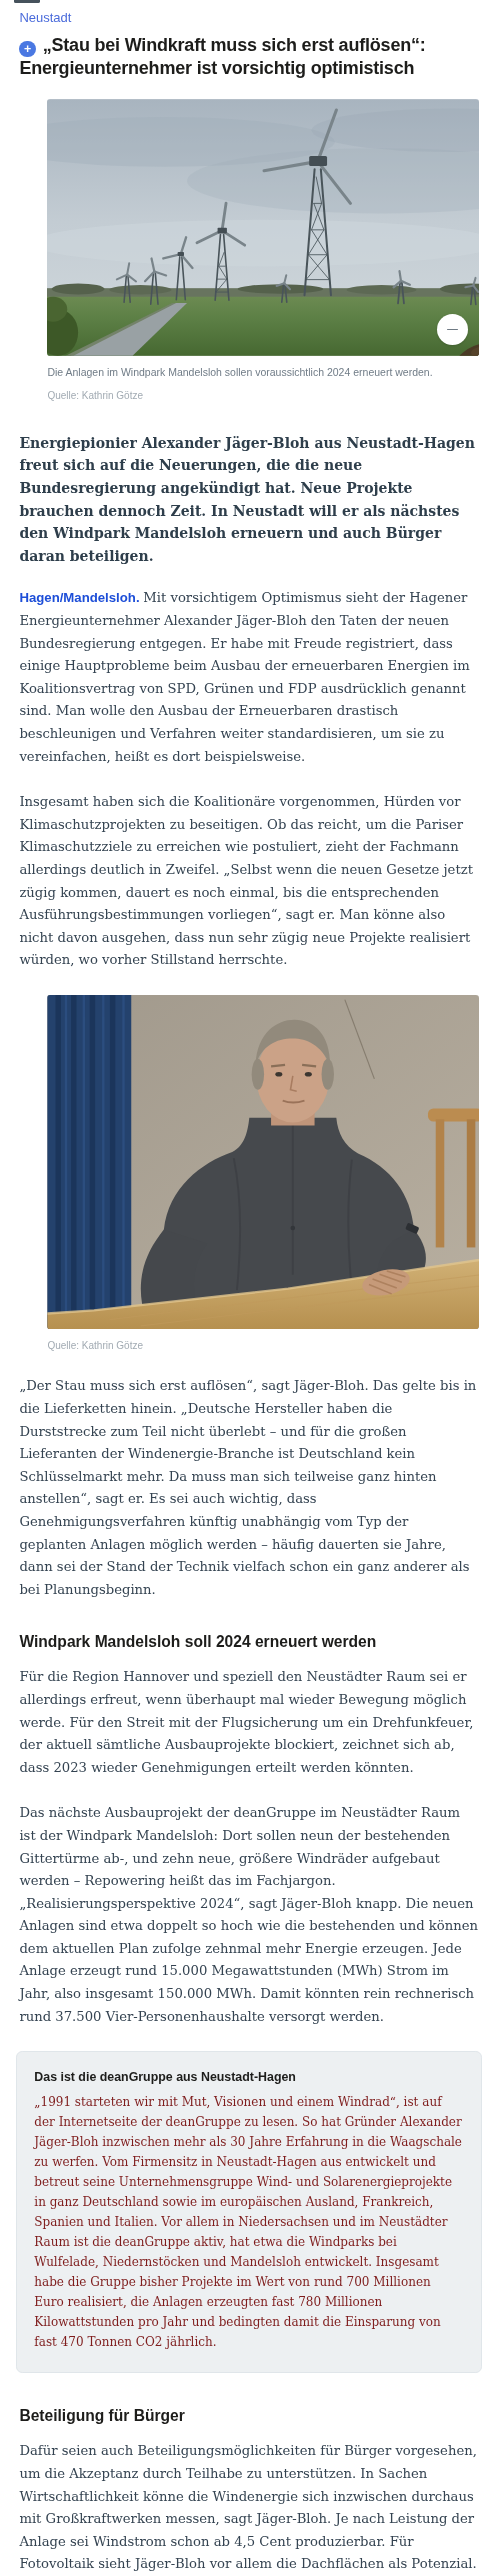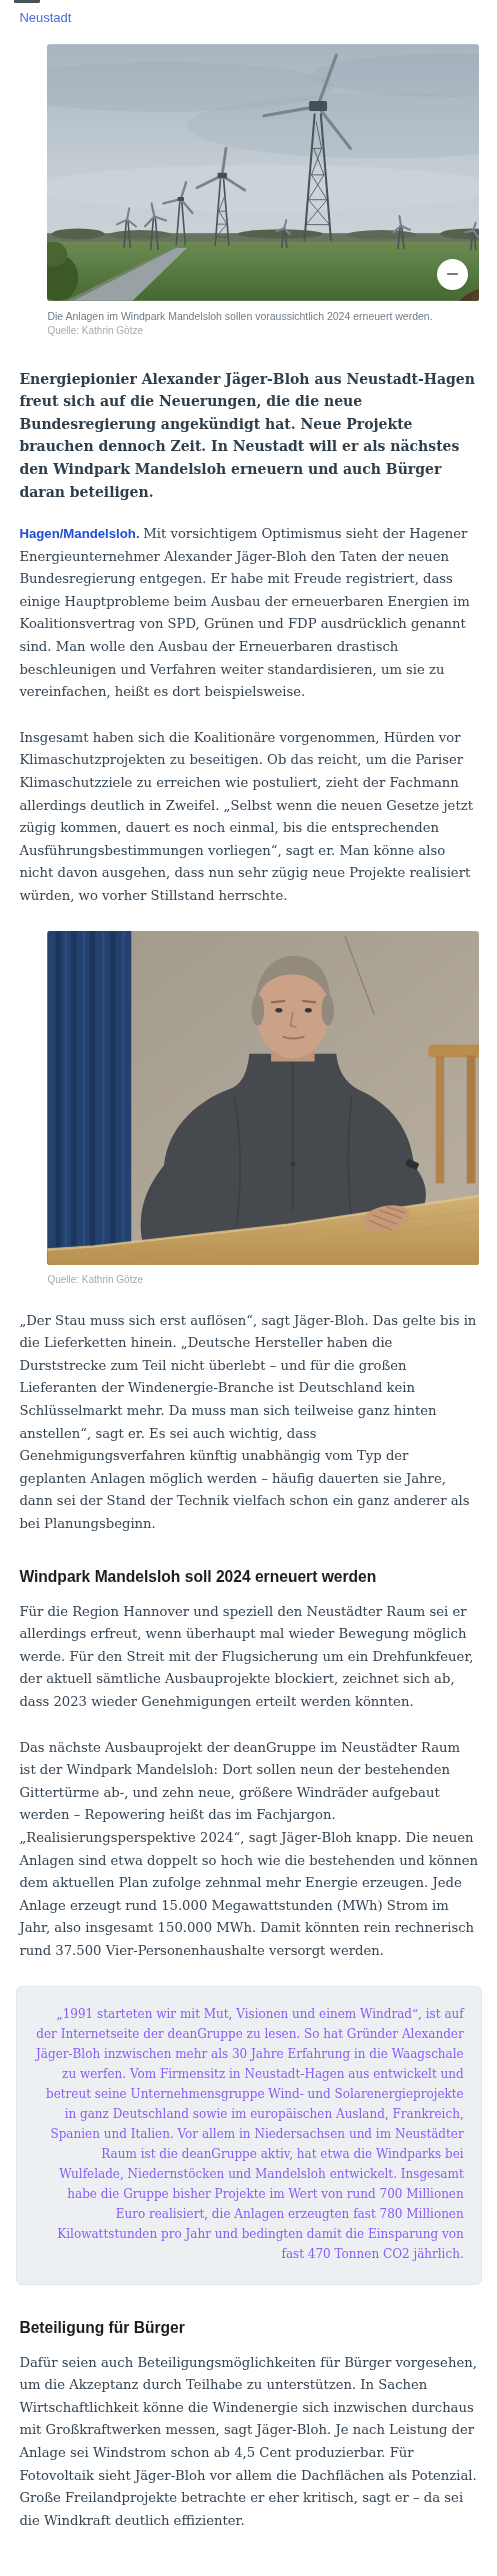--- a/index.html
+++ b/index.html
@@ -24,51 +24,52 @@
   .img-frame{position:relative;border-radius:3.1px;overflow:hidden;line-height:0;}
   .img-frame svg{display:block;}
   .collapse-btn{position:absolute;right:11px;bottom:11px;width:31px;height:31px;
     border-radius:50%;background:#ffffff;border:none;display:flex;
     align-items:center;justify-content:center;cursor:pointer;
     box-shadow:0 0.8px 2.3px rgba(0,0,0,.15);}
   .minus-glyph{display:block;width:11px;height:1.6px;background:#6f7a84;border-radius:0.8px;}
 
   figcaption{margin-top:8.6px;line-height:1.35;}
   .cap-main{font-size:10.5px;color:#707c87;}
-  .cap-src{font-size:10px;color:#a2abb3;margin-top:1px;}
+  .cap-src{font-size:10px;color:#a2abb3;margin-top:10px;}
 
   .lead{margin:29.6px 0 20px 0;font-family:"DejaVu Serif",serif;font-weight:700;
     font-size:14px;line-height:22.6px;color:#2e3e4b;}
 
   p.body-p{margin:0 0 23px 0;font-family:"DejaVu Serif",serif;font-size:13.2px;
     line-height:22.6px;color:#344351;}
   .p-label{font-family:"Liberation Sans",sans-serif;font-weight:700;
     color:#1d4ed8;margin-top:16px;}
   .p-label::after{content:" ";}
 
   h3.subhead{margin:31px 0 14px 0;font-size:15.6px;line-height:20px;
     font-weight:700;color:#1d1d1b;}
 
   .portrait-fig{margin-top:4.7px;}
 
   .infobox{margin:3.1px -3.1px 33px -3.1px;background:#edf0f2;border:0.8px solid #e0e6ea;
     border-radius:6.2px;padding:17px 17px 20px 17px;}
   .infobox h4{margin:0 0 6.2px 0;font-size:12.4px;line-height:17px;font-weight:700;
     color:#1d1d1b;}
   .infobox p{margin:0;font-family:"DejaVu Serif",serif;font-size:12px;
-    line-height:20px;color:#8b5cf6;text-align:right;}
+    line-height:20px;color:#7f1d1d;}
 </style>
 </head>
 <body>
 
 <div class="container">
   <div class="top-remnant"></div>
 
   <a class="breadcrumb" href="#">Neustadt</a>
 
+  <h1 class="headline"><span class="plus-badge">+</span><span>„Stau bei Windkraft muss sich erst auflösen“: Energieunternehmer ist vorsichtig optimistisch</span></h1>
 
   <figure class="hero-fig">
     <div class="img-frame">
 
       <svg width="459" height="257" viewBox="0 0 590 330" aria-hidden="true">
         <defs>
           <linearGradient id="sky" x1="0" y1="0" x2="0" y2="1">
             <stop offset="0" stop-color="#a8b4bf"></stop>
             <stop offset="0.6" stop-color="#c3ccd3"></stop>
             <stop offset="1" stop-color="#ccd4d9"></stop>
@@ -275,20 +276,21 @@
   </figure>
 
   <p class="body-p" style="margin-top:23px">„Der Stau muss sich erst auflösen“, sagt Jäger-Bloh. Das gelte bis in die Lieferketten hinein. „Deutsche Hersteller haben die Durststrecke zum Teil nicht überlebt – und für die großen Lieferanten der Windenergie-Branche ist Deutschland kein Schlüsselmarkt mehr. Da muss man sich teilweise ganz hinten anstellen“, sagt er. Es sei auch wichtig, dass Genehmigungsverfahren künftig unabhängig vom Typ der geplanten Anlagen möglich werden – häufig dauerten sie Jahre, dann sei der Stand der Technik vielfach schon ein ganz anderer als bei Planungsbeginn.</p>
 
   <h3 class="subhead">Windpark Mandelsloh soll 2024 erneuert werden</h3>
 
   <p class="body-p">Für die Region Hannover und speziell den Neustädter Raum sei er allerdings erfreut, wenn überhaupt mal wieder Bewegung möglich werde. Für den Streit mit der Flugsicherung um ein Drehfunkfeuer, der aktuell sämtliche Ausbauprojekte blockiert, zeichnet sich ab, dass 2023 wieder Genehmigungen erteilt werden könnten.</p>
   <p class="body-p">Das nächste Ausbauprojekt der deanGruppe im Neustädter Raum ist der Windpark Mandelsloh: Dort sollen neun der bestehenden Gittertürme ab-, und zehn neue, größere Windräder aufgebaut werden – Repowering heißt das im Fachjargon. „Realisierungsperspektive 2024“, sagt Jäger-Bloh knapp. Die neuen Anlagen sind etwa doppelt so hoch wie die bestehenden und können dem aktuellen Plan zufolge zehnmal mehr Energie erzeugen. Jede Anlage erzeugt rund 15.000 Megawattstunden (MWh) Strom im Jahr, also insgesamt 150.000 MWh. Damit könnten rein rechnerisch rund 37.500 Vier-Personenhaushalte versorgt werden.</p>
 
   <aside class="infobox">
+    <h4>Das ist die deanGruppe aus Neustadt-Hagen</h4>
     <p>„1991 starteten wir mit Mut, Visionen und einem Windrad“, ist auf der Internetseite der deanGruppe zu lesen. So hat Gründer Alexander Jäger-Bloh inzwischen mehr als 30 Jahre Erfahrung in die Waagschale zu werfen. Vom Firmensitz in Neustadt-Hagen aus entwickelt und betreut seine Unternehmensgruppe Wind- und Solarenergieprojekte in ganz Deutschland sowie im europäischen Ausland, Frankreich, Spanien und Italien. Vor allem in Niedersachsen und im Neustädter Raum ist die deanGruppe aktiv, hat etwa die Windparks bei Wulfelade, Niedernstöcken und Mandelsloh entwickelt. Insgesamt habe die Gruppe bisher Projekte im Wert von rund 700 Millionen Euro realisiert, die Anlagen erzeugten fast 780 Millionen Kilowattstunden pro Jahr und bedingten damit die Einsparung von fast 470 Tonnen CO2 jährlich.</p>
   </aside>
 
   <h3 class="subhead">Beteiligung für Bürger</h3>
   <p class="body-p">Dafür seien auch Beteiligungsmöglichkeiten für Bürger vorgesehen, um die Akzeptanz durch Teilhabe zu unterstützen. In Sachen Wirtschaftlichkeit könne die Windenergie sich inzwischen durchaus mit Großkraftwerken messen, sagt Jäger-Bloh. Je nach Leistung der Anlage sei Windstrom schon ab 4,5 Cent produzierbar. Für Fotovoltaik sieht Jäger-Bloh vor allem die Dachflächen als Potenzial. Große Freilandprojekte betrachte er eher kritisch, sagt er – da sei die Windkraft deutlich effizienter.</p>
 
   
   
   
 

